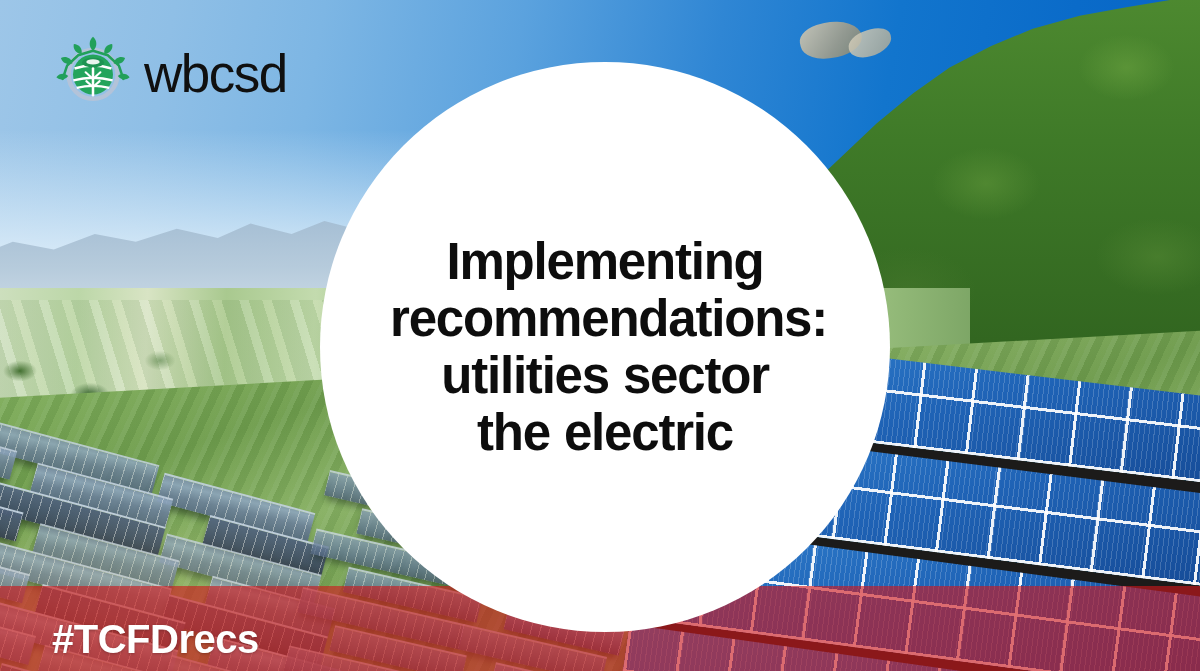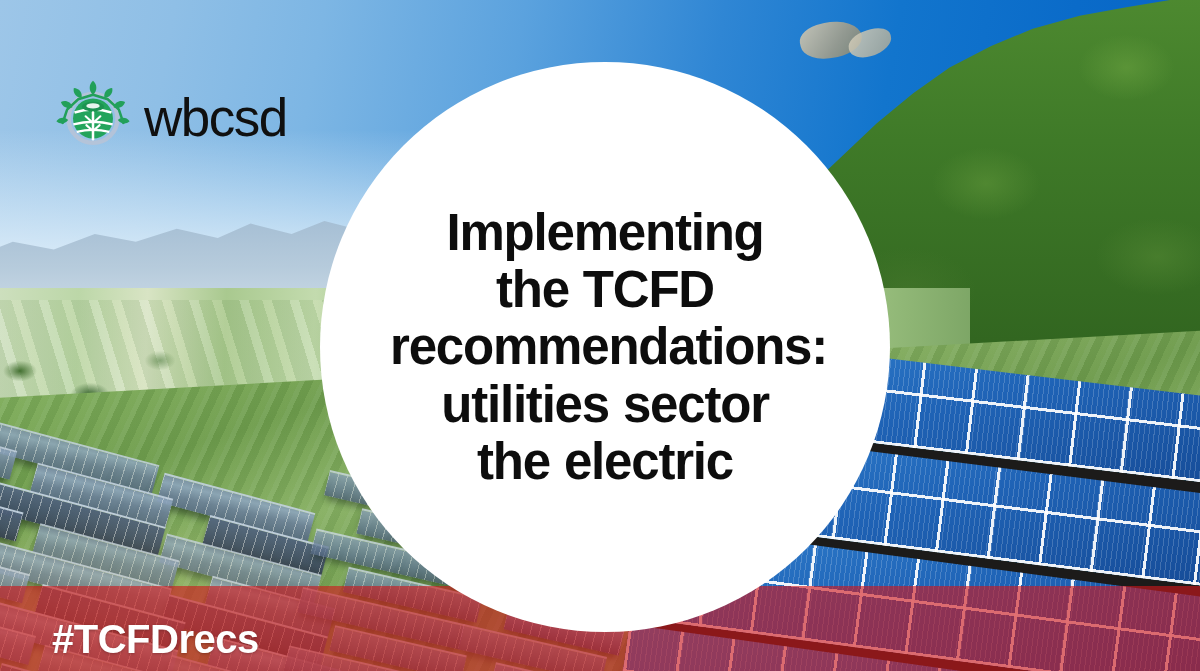--- a/index.html
+++ b/index.html
@@ -259,21 +259,20 @@
     word-spacing:1px;
   }
 
   
   .logo {
     position:absolute;
     left:56px; top:36px;
     display:flex;
     align-items:center;
     gap:14px;
-    margin-top:44px;
   }
   .logo-mark { width:74px; height:74px; display:block; }
   .logo-word {
     color:#101010;
     font-size:53px;
     font-weight:400;
     letter-spacing:-1.5px;
     line-height:1;
   }
 </style>
@@ -356,21 +355,20 @@
 
     <div class="warmwash"></div>
   </div>
 
   <div class="red-band"></div>
   <div class="band-label">#TCFDrecs</div>
 
   <div class="circle">
     <div class="title">
       <div>Implementing</div>
-      <div>the TCFD</div>
       <div>recommendations:</div>
       <div>utilities sector</div>
       <div>the electric</div>
     </div>
   </div>
 
   <div class="logo">
     <span class="logo-mark-wrap">
       <svg class="logo-mark" viewBox="0 0 100 100" aria-hidden="true">
 

